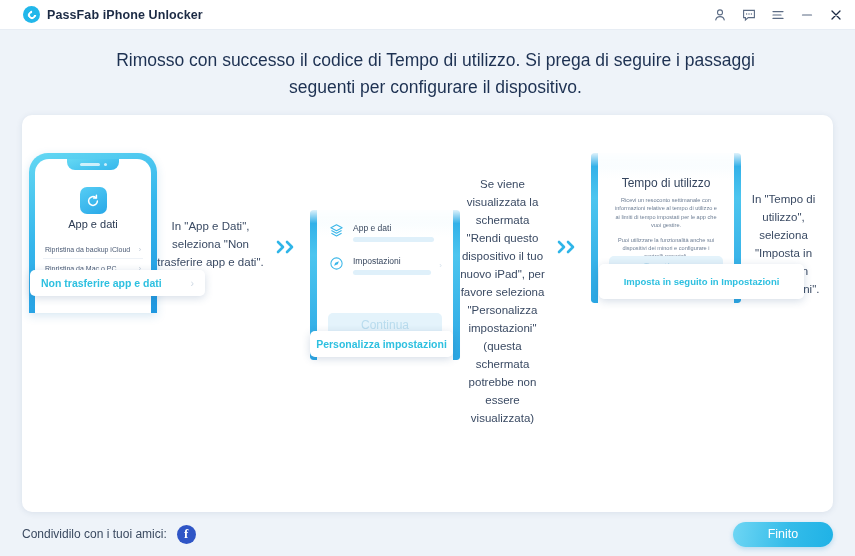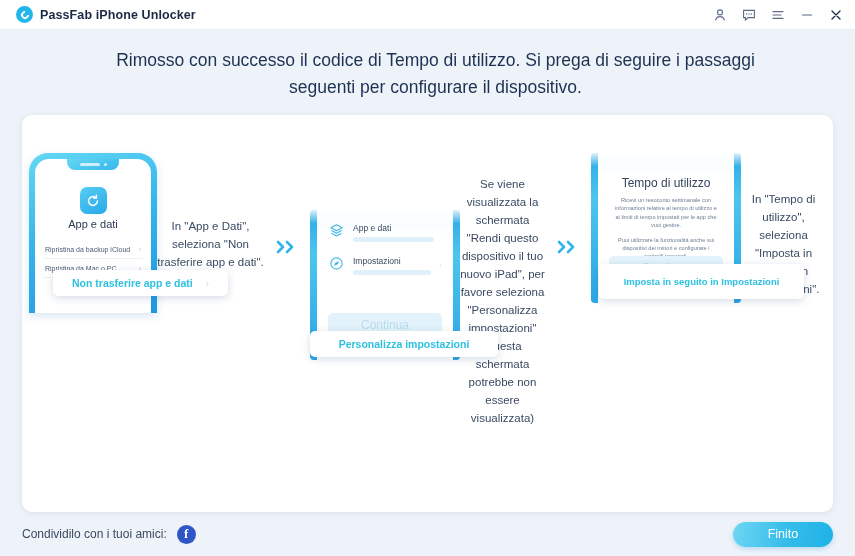--- a/index.html
+++ b/index.html
@@ -26,21 +26,21 @@
     flex-direction: column;
   }
 
   
   .titlebar {
     height: 30px;
     flex: 0 0 30px;
     background: #ffffff;
     display: flex;
     align-items: center;
-    padding: 0 12px 0 16px;
+    padding: 0 12px 0 23px;
     border-bottom: 1px solid #e7edf4;
   }
   .brand {
     display: flex;
     align-items: center;
     gap: 7px;
   }
   .brand-logo {
     width: 17px; height: 17px;
     border-radius: 50%;
@@ -207,30 +207,30 @@
     display: flex;
     align-items: center;
     justify-content: space-between;
     color: #2ec0e0;
     font-weight: bold;
     white-space: nowrap;
   }
   .callout .chev { color: #cfd9e4; font-weight: normal; }
 
   .callout-1 {
-    left: 24px;
+    left: 1px;
     bottom: 17px;
     width: 175px;
-    padding: 7px 19px;
+    padding: 7px 11px;
     font-size: 10.5px;
   }
   .callout-2 {
     left: 0px;
     bottom: 13px;
-    width: 188px;
+    width: 143px;
     padding: 7px 12px;
     font-size: 10.5px;
     justify-content: center;
   }
   .callout-3 {
     left: 8px;
     bottom: 14px;
     width: 205px;
     padding: 12px 10px;
     font-size: 9.5px;

